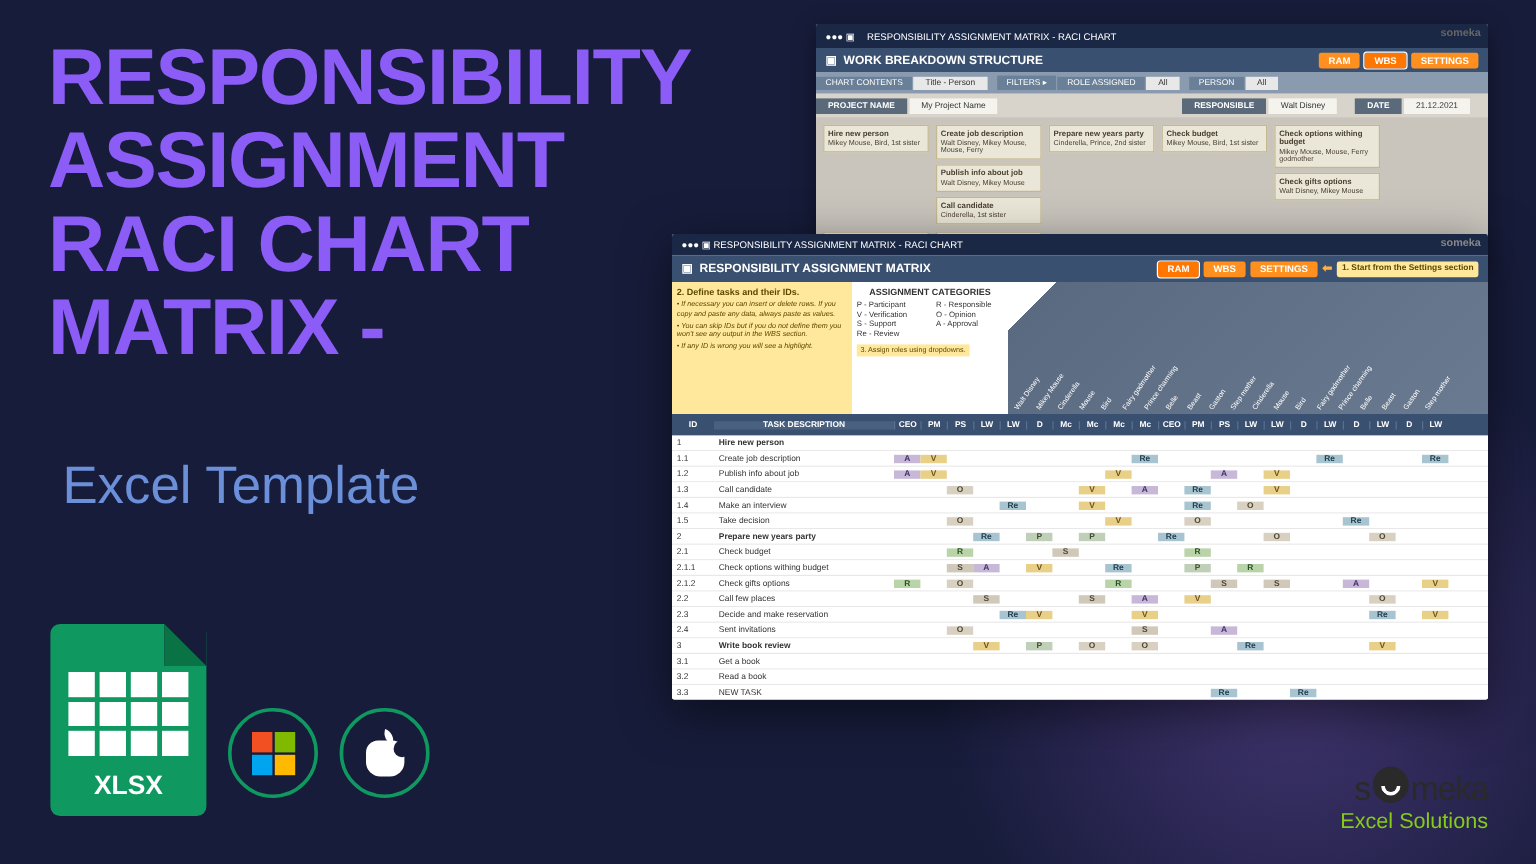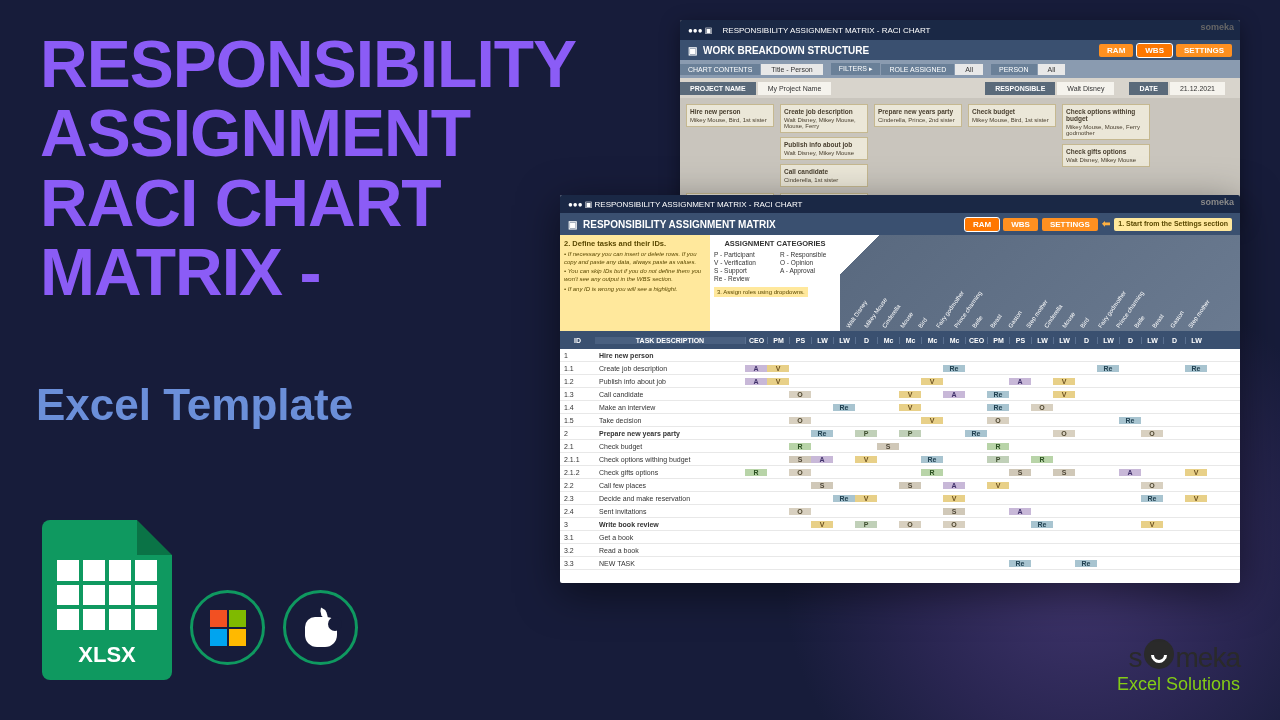--- a/index.html
+++ b/index.html
@@ -1,19 +1,19 @@
 <!DOCTYPE html>
 <html><head>
 <meta charset="utf-8">
 <style>
 *{margin:0;padding:0;box-sizing:border-box;font-family:Arial,Helvetica,sans-serif}
 body{width:1280px;height:720px;background:#171c3a;position:relative;overflow:hidden}
 .bg-purple{position:absolute;width:600px;height:600px;background:radial-gradient(circle,#4a3b7a 0%,#2e2857 40%,transparent 70%);border-radius:50%;right:-100px;bottom:-150px;opacity:0.8}
 .main-title{position:absolute;left:40px;top:30px;color:#8b5cf6;font-size:66px;font-weight:900;line-height:1.05;letter-spacing:-1px}
-.subtitle{position:absolute;left:36px;top:380px;color:#6b8fd9;font-size:44px;font-weight:700}
+.subtitle{position:absolute;left:52px;top:380px;color:#6b8fd9;font-size:44px;font-weight:400}
 .file-icon-area{position:absolute;left:42px;bottom:40px;display:flex;align-items:flex-end;gap:18px}
 .xlsx-icon{width:130px;height:160px}
 .xlsx-sheet{width:130px;height:160px;background:#0f9960;border-radius:8px;position:relative}
 .xlsx-fold{position:absolute;top:0;right:0;width:0;height:0;border-left:35px solid #0a7346;border-top:35px solid #171c3a}
 .xlsx-grid{position:absolute;top:40px;left:15px;width:100px;height:70px;display:grid;grid-template-columns:repeat(4,1fr);grid-template-rows:repeat(3,1fr);gap:4px}
 .xlsx-cell{background:#fff}
 .xlsx-label{position:absolute;bottom:12px;left:0;right:0;text-align:center;color:#fff;font-weight:900;font-size:22px}
 .os-circle{width:75px;height:75px;border:3px solid #0f9960;border-radius:50%;display:flex;align-items:center;justify-content:center;margin-bottom:15px}
 .win-logo{width:36px;height:36px;display:grid;grid-template-columns:1fr 1fr;grid-template-rows:1fr 1fr;gap:2px}
 .win-q{}
@@ -42,21 +42,21 @@
 .ss-filter-row{background:#8a9bb0;height:18px;display:flex;align-items:center;font-size:7px}
 .ss-filter-label{background:#6a8098;color:#fff;padding:2px 8px;margin-right:1px}
 .ss-filter-val{background:#e8e8e8;color:#333;padding:2px 10px;margin-right:8px}
 .ss-info-row{background:#d8d4cc;height:20px;display:flex;align-items:center;font-size:7px;color:#333}
 .ss-info-label{background:#5a6a7a;color:#fff;padding:3px 10px;margin-right:2px;font-weight:bold}
 .ss-info-val{background:#f5f3ed;padding:3px 10px;margin-right:15px}
 .wbs-body{padding:6px;display:flex;gap:6px;flex-wrap:wrap;background:#c9c5bd}
 .wbs-card{background:#ebe7d8;border:1px solid #c5b890;padding:3px;width:88px;font-size:6px;color:#4a4030}
 .wbs-card .wt{font-weight:bold;margin-bottom:2px;font-size:6.5px}
 .wbs-col{display:flex;flex-direction:column;gap:4px}
-.ram-info-area{display:flex;background:#eab308;height:96px;font-size:7px}
+.ram-info-area{display:flex;background:#eab308;height:110px;font-size:7px}
 .ram-tips{width:150px;background:#ffe89c;padding:4px;color:#5a4800;line-height:1.3}
 .ram-tips b{font-size:7.5px}
 .ram-tips .ti{font-style:italic;font-size:6px;margin-top:2px}
 .ram-legend{width:130px;padding:4px;color:#333;background:#fff}
 .ram-legend b{display:block;text-align:center;font-size:7.5px;margin-bottom:3px}
 .ram-diag{flex:1;background:linear-gradient(135deg,#fff 0%,#fff 8%,#5a6a80 8%,#6a7a90 100%);position:relative;overflow:hidden}
 .diag-names{position:absolute;bottom:2px;left:10px;right:5px;display:flex;color:#fff;font-size:6px}
 .diag-name{transform:rotate(-55deg);transform-origin:bottom left;width:0;white-space:nowrap;margin-right:18px}
 .ram-head-row{display:flex;background:#3a5070;height:18px;color:#fff;font-size:7px;font-weight:bold;align-items:center}
 .ram-id-h{width:35px;text-align:center}

